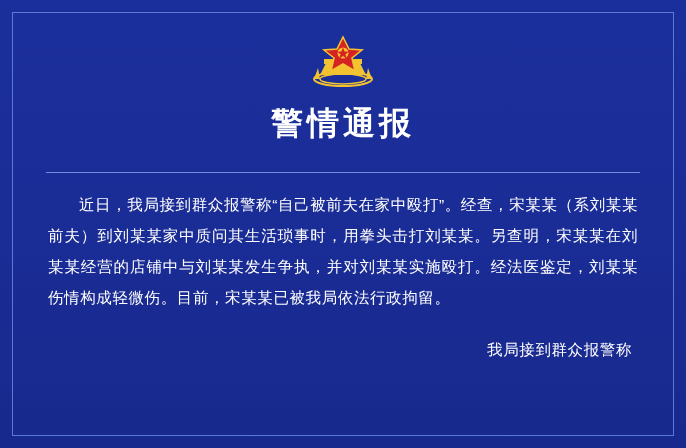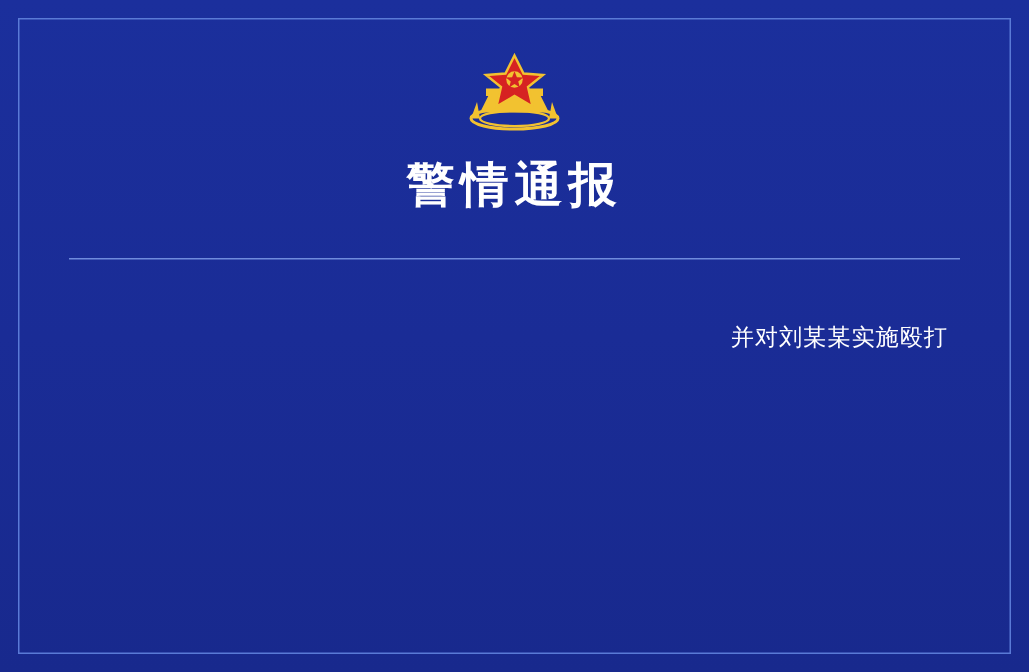--- a/index.html
+++ b/index.html
@@ -109,19 +109,20 @@
         <path d="M31 12.5 L32.6 16.5 L36.8 16.7 L33.5 19.3 L34.6 23.4 L31 21 L27.4 23.4 L28.5 19.3 L25.2 16.7 L29.4 16.5 Z" fill="#d62222"></path>
         <path d="M6 33 L2 44 L8 44 Z" fill="#f2c230"></path>
         <path d="M56 33 L60 44 L54 44 Z" fill="#f2c230"></path>
       </svg>
     </div>
 
     <div class="title">警情通报</div>
 
     <div class="divider"></div>
 
+    <div class="body-text">近日，我局接到群众报警称“自己被前夫在家中殴打”。经查，宋某某（系刘某某前夫）到刘某某家中质问其生活琐事时，用拳头击打刘某某。另查明，宋某某在刘某某经营的店铺中与刘某某发生争执，并对刘某某实施殴打。经法医鉴定，刘某某伤情构成轻微伤。目前，宋某某已被我局依法行政拘留。</div>
 
     <div class="signature">
-      <span class="sig-line">并对刘某某实施殴打</span>
+      <span class="sig-line">我局接到群众报警称</span>
     </div>
 
   </div>
 </div>
 
 </body></html>

